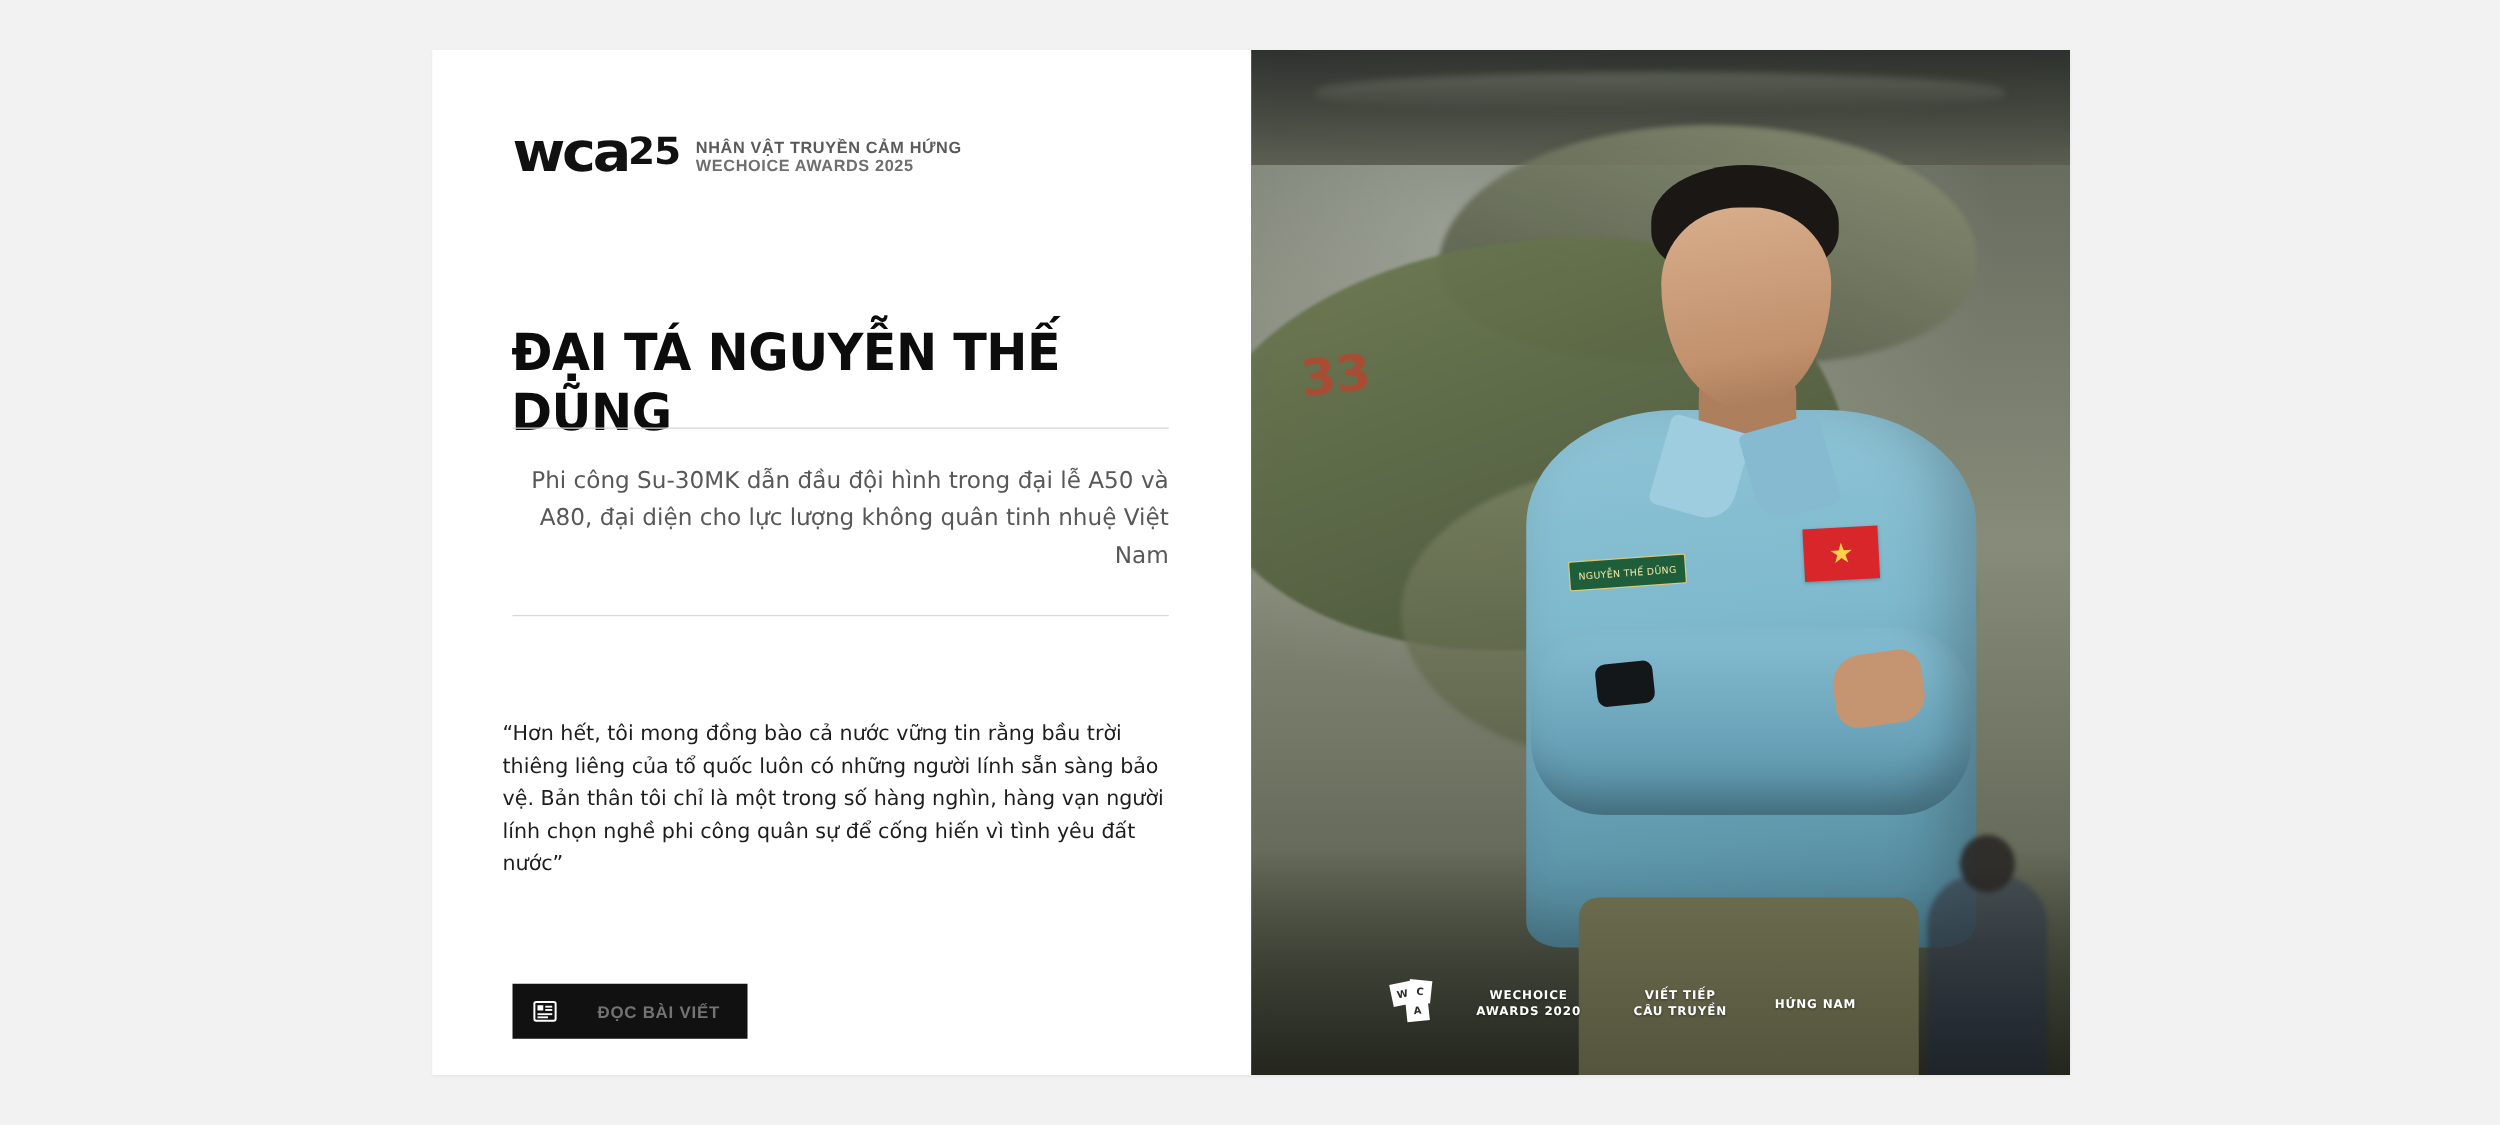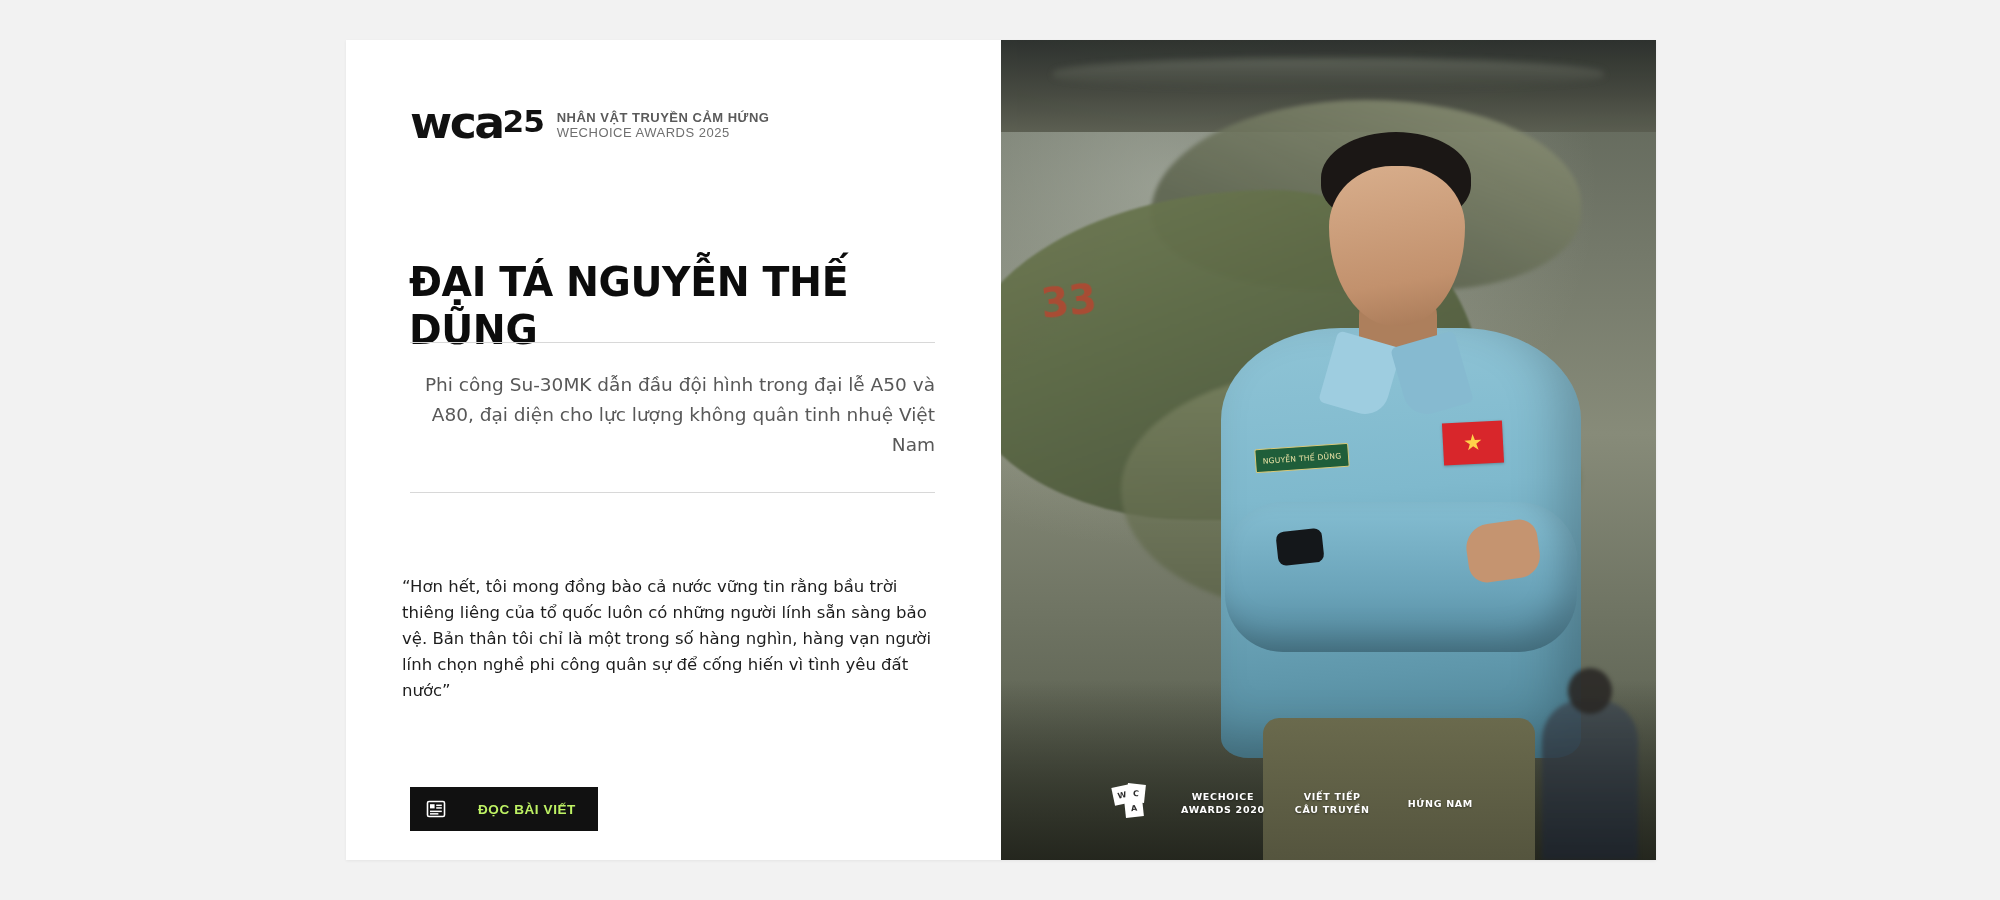--- a/index.html
+++ b/index.html
@@ -65,21 +65,21 @@
 
   .brand-text {
     margin-left: 18px;
     margin-top: 10px;
     color: #5a5a5a;
     font-size: 13px;
     line-height: 15px;
     letter-spacing: 0.5px;
     font-weight: 600;
   }
-  .brand-text .l2 { color: #6f6f6f; font-weight: 400; }
+  .brand-text .l2 { color: #6f6f6f; font-weight: 700; }
 
   .title {
     position: absolute;
     left: 63px;
     top: 218px;
     width: 560px;
     font-size: 41px;
     font-weight: 700;
     color: #0c0c0c;
     letter-spacing: -0.4px;
@@ -141,21 +141,21 @@
     width: 20px;
     height: 20px;
     margin-right: 12px;
     flex: 0 0 auto;
     display: block;
   }
   .cta .cta-label {
     font-size: 13.5px;
     font-weight: 700;
     letter-spacing: 0.6px;
-    color: #bef264;
+    color: #737373;
     white-space: nowrap;
     padding-left: 20px;
   }
 
   
   .right {
     position: relative;
     width: 655px;
     height: 820px;
     overflow: hidden;
@@ -324,21 +324,21 @@
   .pf-mark .s3 { left: 12px; top: 15px; width: 18px; height: 18px; transform: rotate(-6deg); }
 
   .pf-col {
     font-size: 9.5px;
     line-height: 13px;
     letter-spacing: 0.7px;
     font-weight: 700;
     text-align: center;
     text-shadow: 0 1px 2px rgba(0,0,0,0.45);
   }
-  .pf-col + .pf-col { margin-left: 30px; }
+  .pf-col + .pf-col { margin-left: 42px; }
   .pf-col.c3 { margin-left: 38px; }
 </style>
 </head>
 <body>
 
 <div class="page">
 
   <div class="card">
 
     <div class="left">

